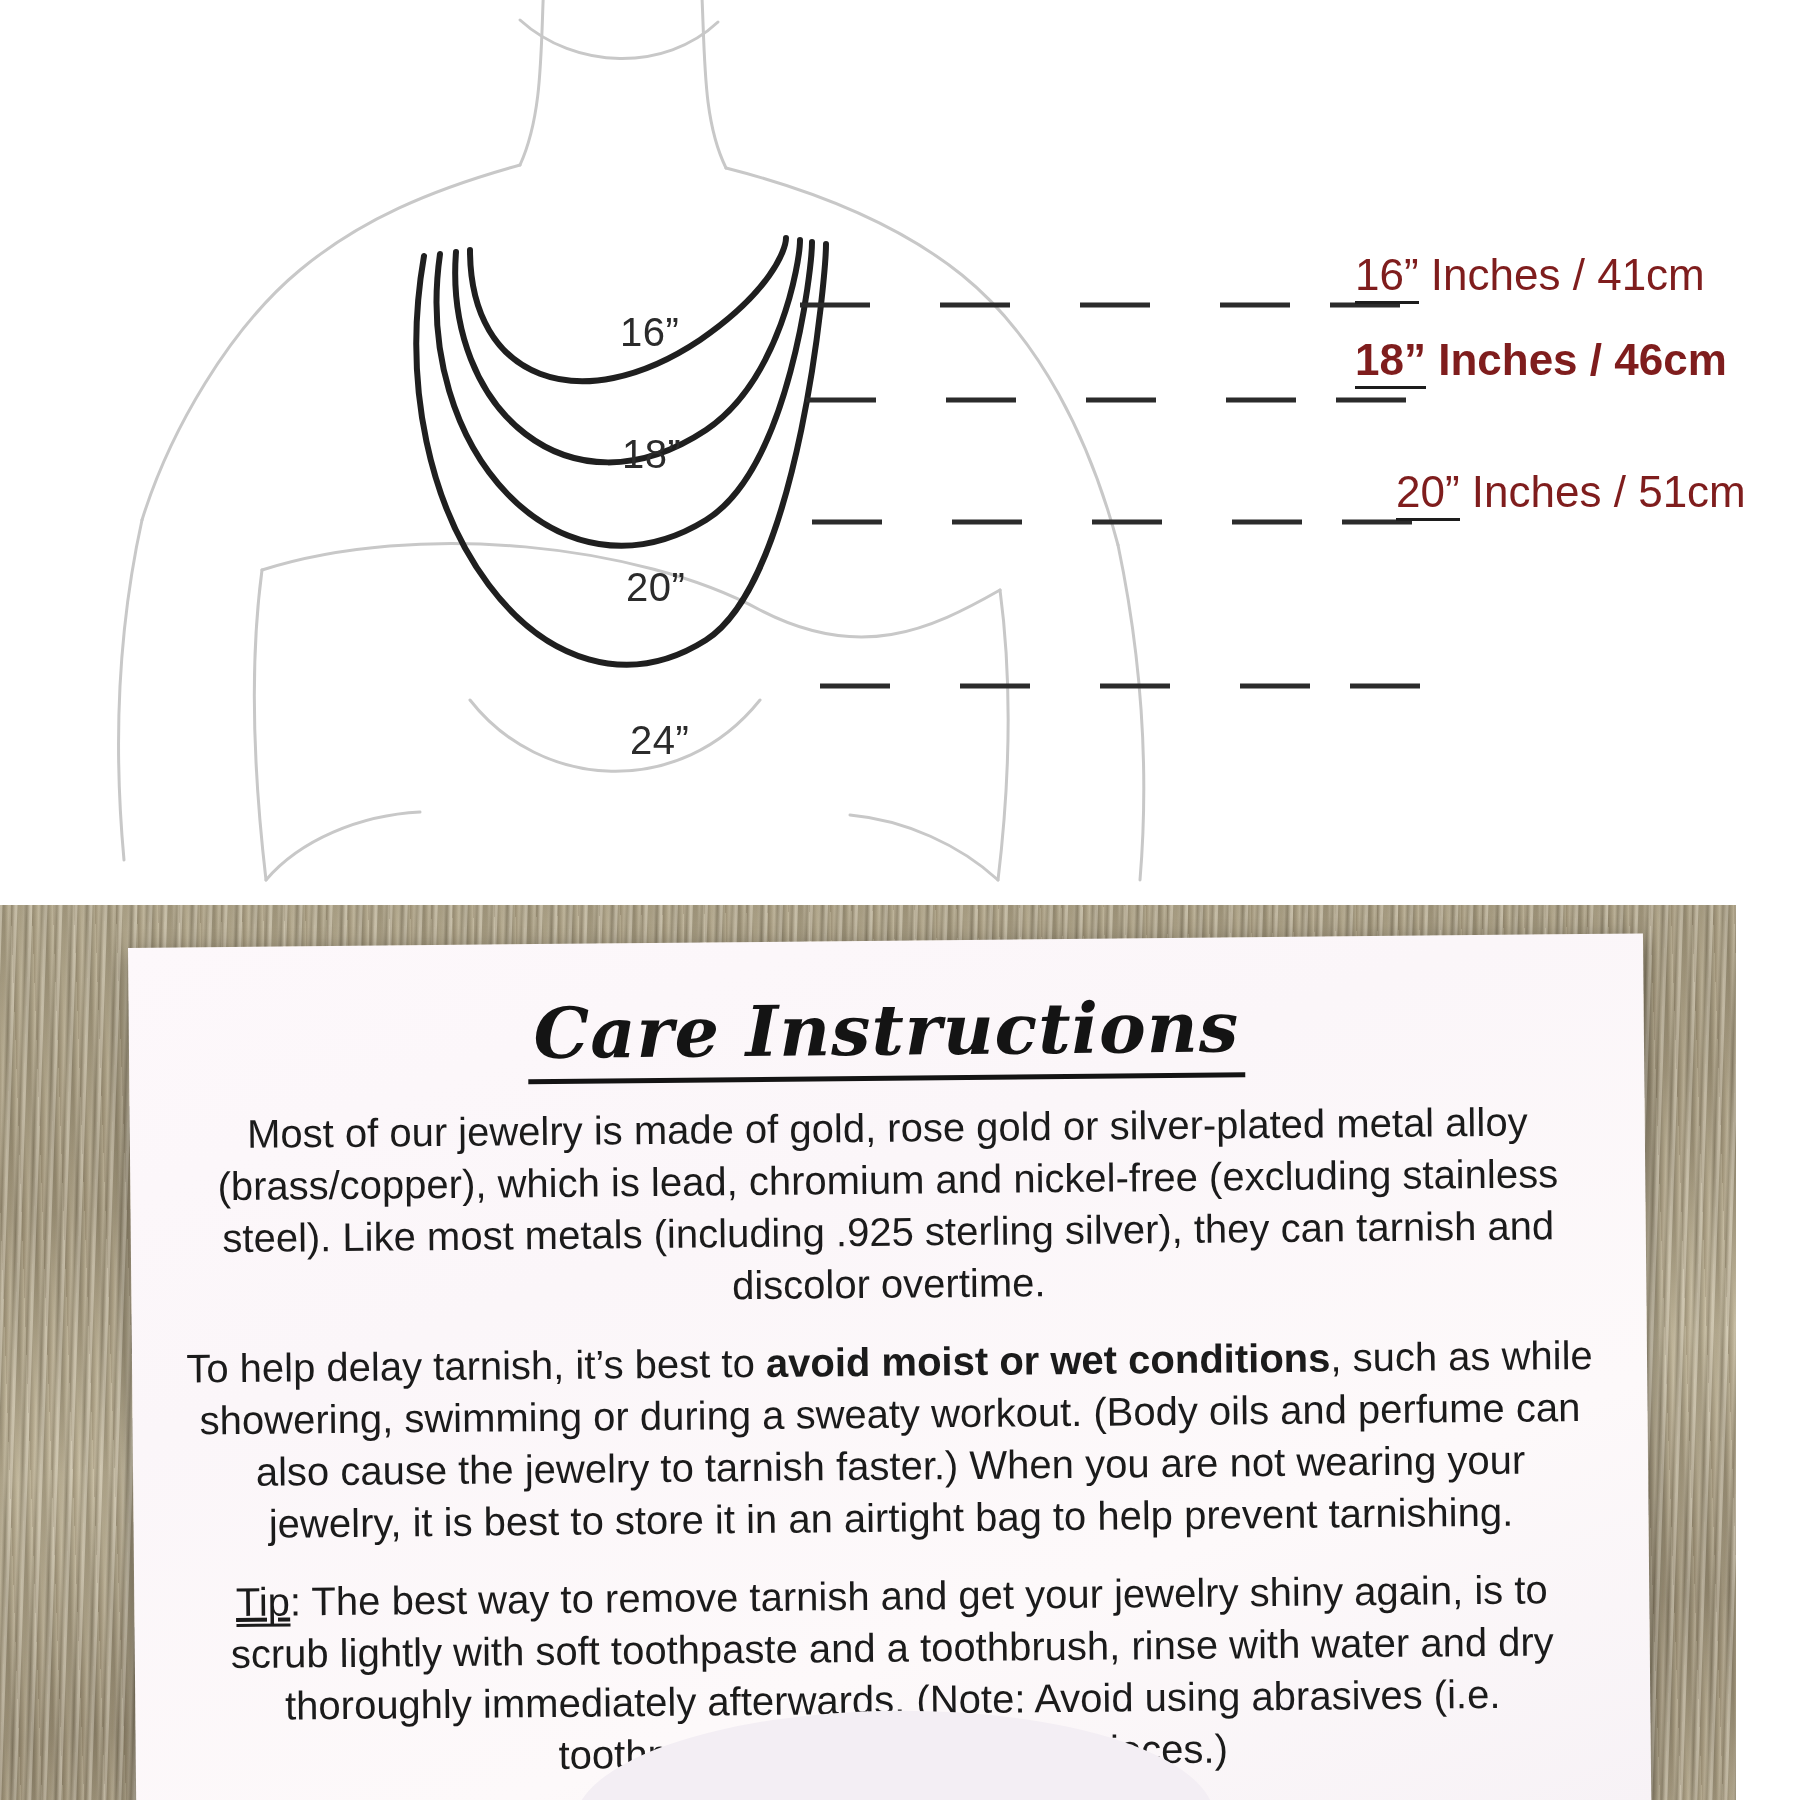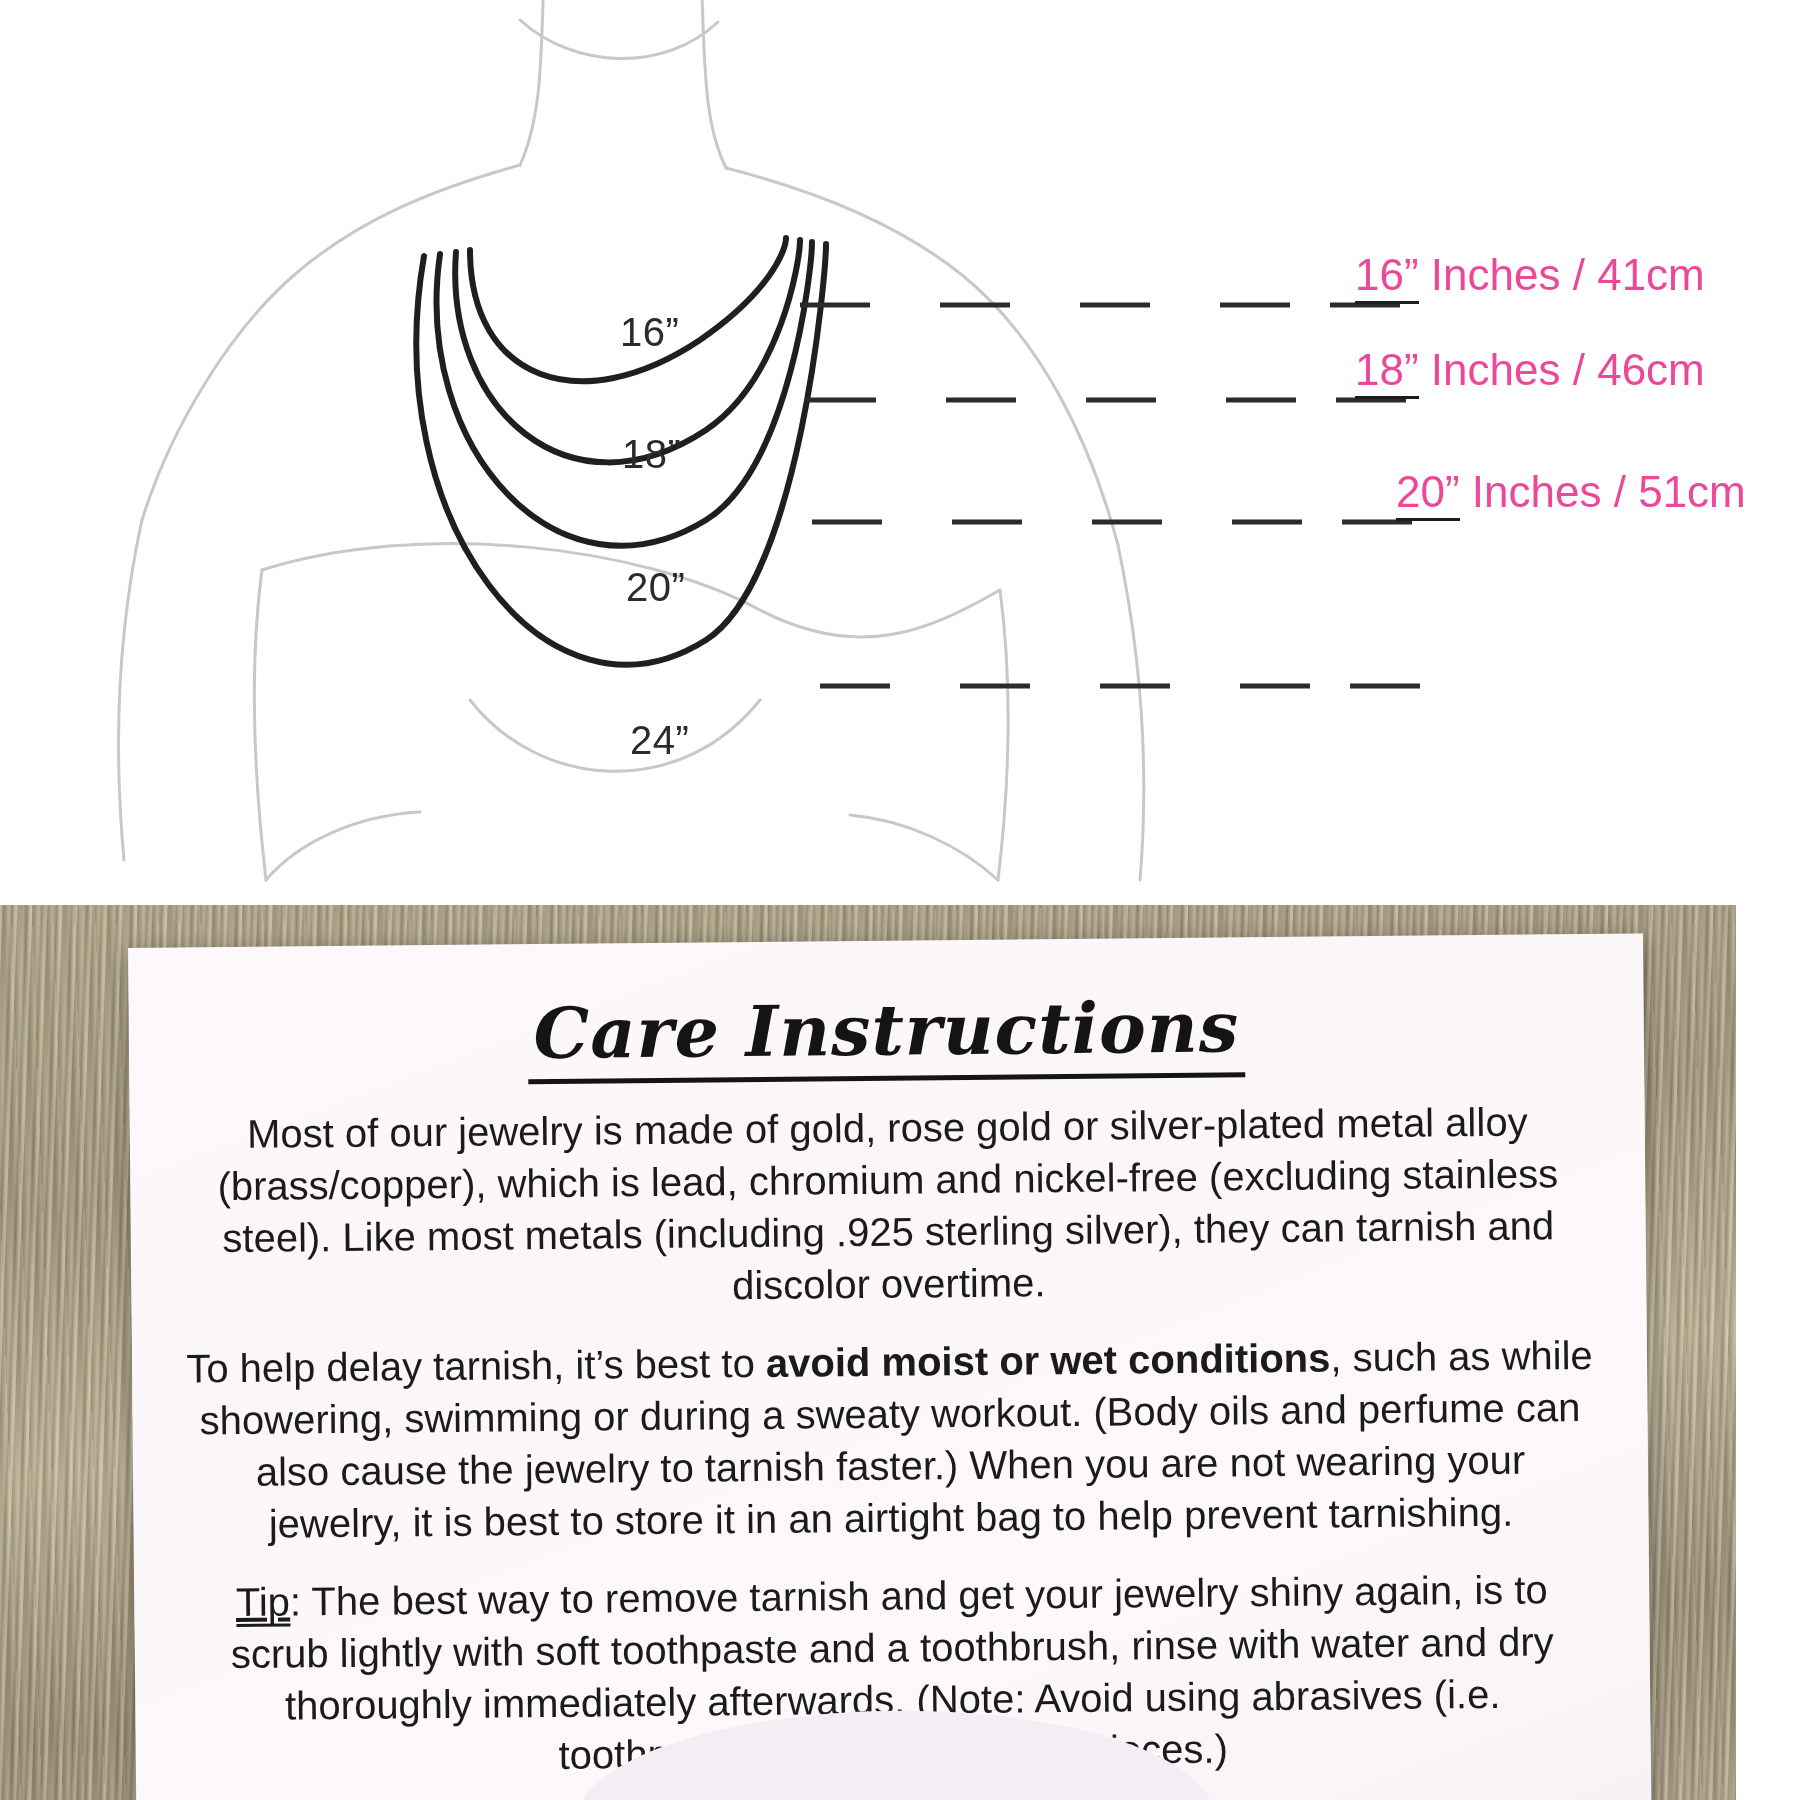--- a/index.html
+++ b/index.html
@@ -37,21 +37,21 @@
     font-size: 40px;
     color: #2b2b2b;
     letter-spacing: 0.5px;
     white-space: nowrap;
   }
 
   .side-label {
     position: absolute;
     font-family: "Liberation Sans", sans-serif;
     font-size: 44px;
-    color: #ec4899;
+    color: #7f1d1d;
     white-space: nowrap;
   }
   .side-label .inch-part {
     border-bottom: 3px solid #1d1d1d;
     padding-bottom: 2px;
   }
 
   
   #care-panel {
     position: absolute;
@@ -207,21 +207,21 @@
   <div class="len-label" style="left:626px; top:565px;">20”</div>
   <div class="len-label" style="left:630px; top:718px;">24”</div>
 
   <div class="side-label" style="left:1355px; top:250px;">
     <span class="inch-part">16”</span>
     <span>Inches</span>
     <span>/</span>
     <span>41cm</span>
   </div>
 
-  <div class="side-label" style="left:1355px; top:345px;">
+  <div class="side-label" style="left:1355px; top:335px;font-weight:bold;">
     <span class="inch-part">18”</span>
     <span>Inches</span>
     <span>/</span>
     <span>46cm</span>
   </div>
 
   <div class="side-label" style="left:1396px; top:467px;">
     <span class="inch-part">20”</span>
     <span>Inches</span>
     <span>/</span>

